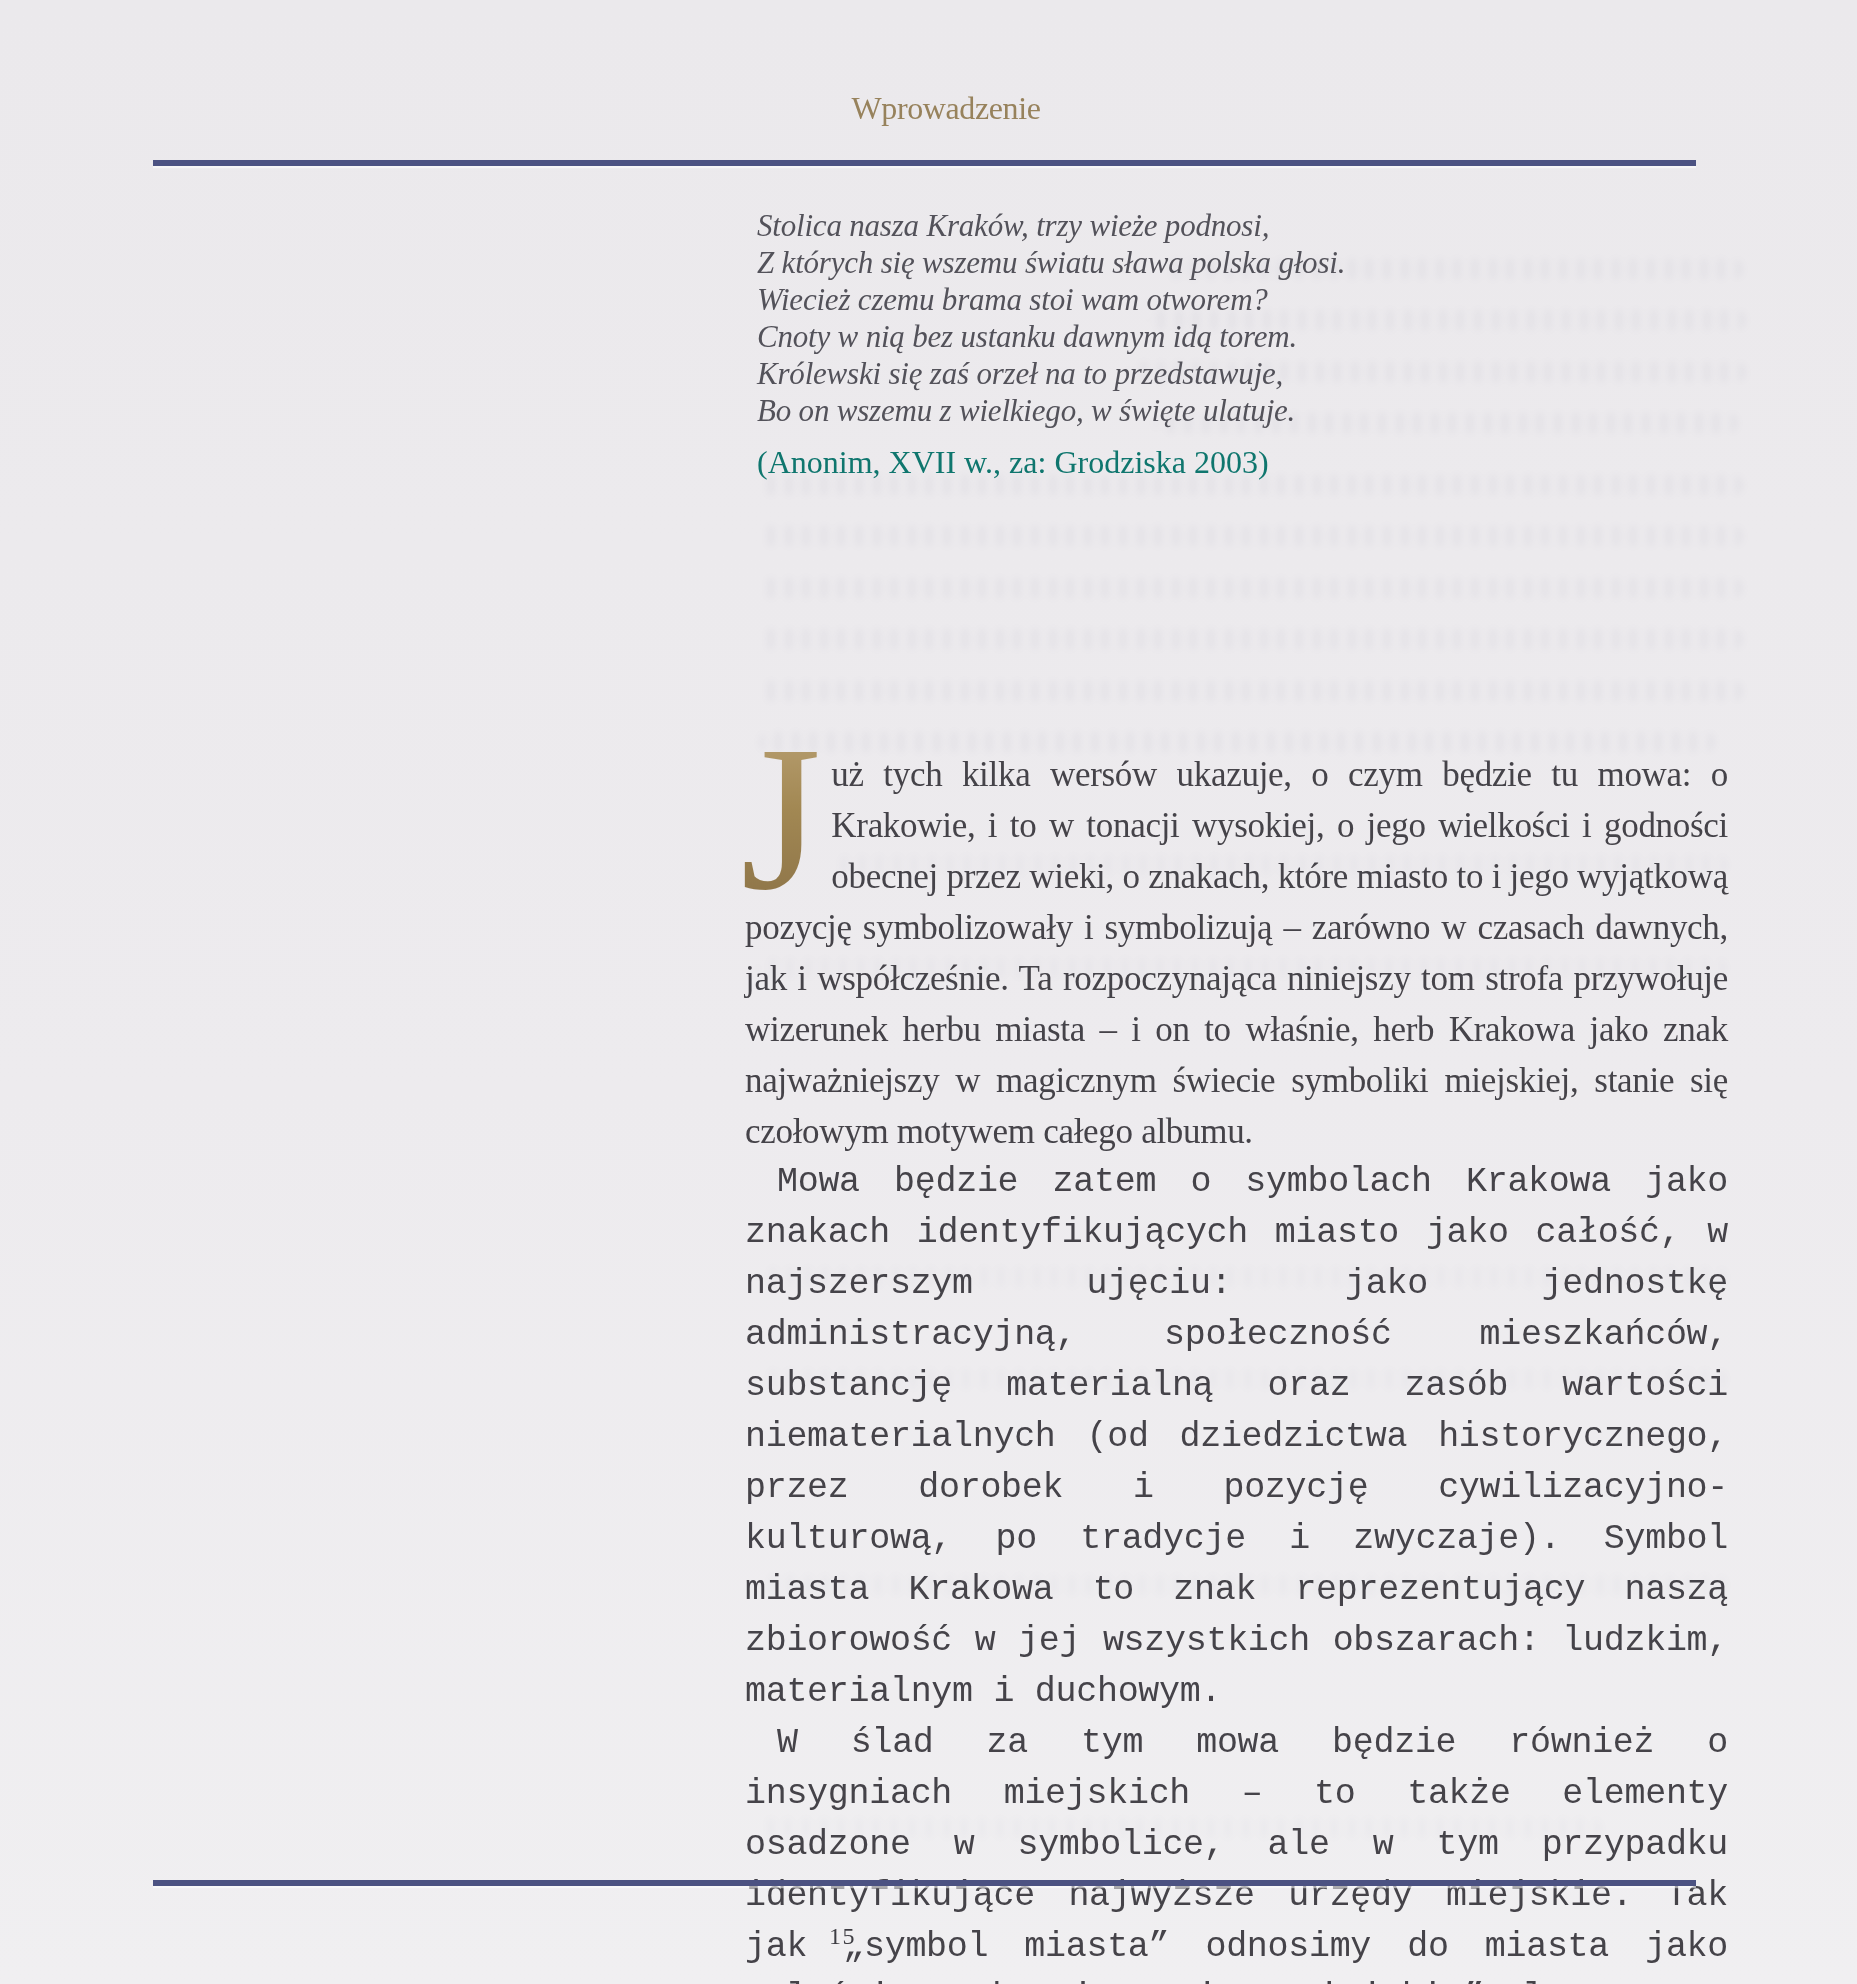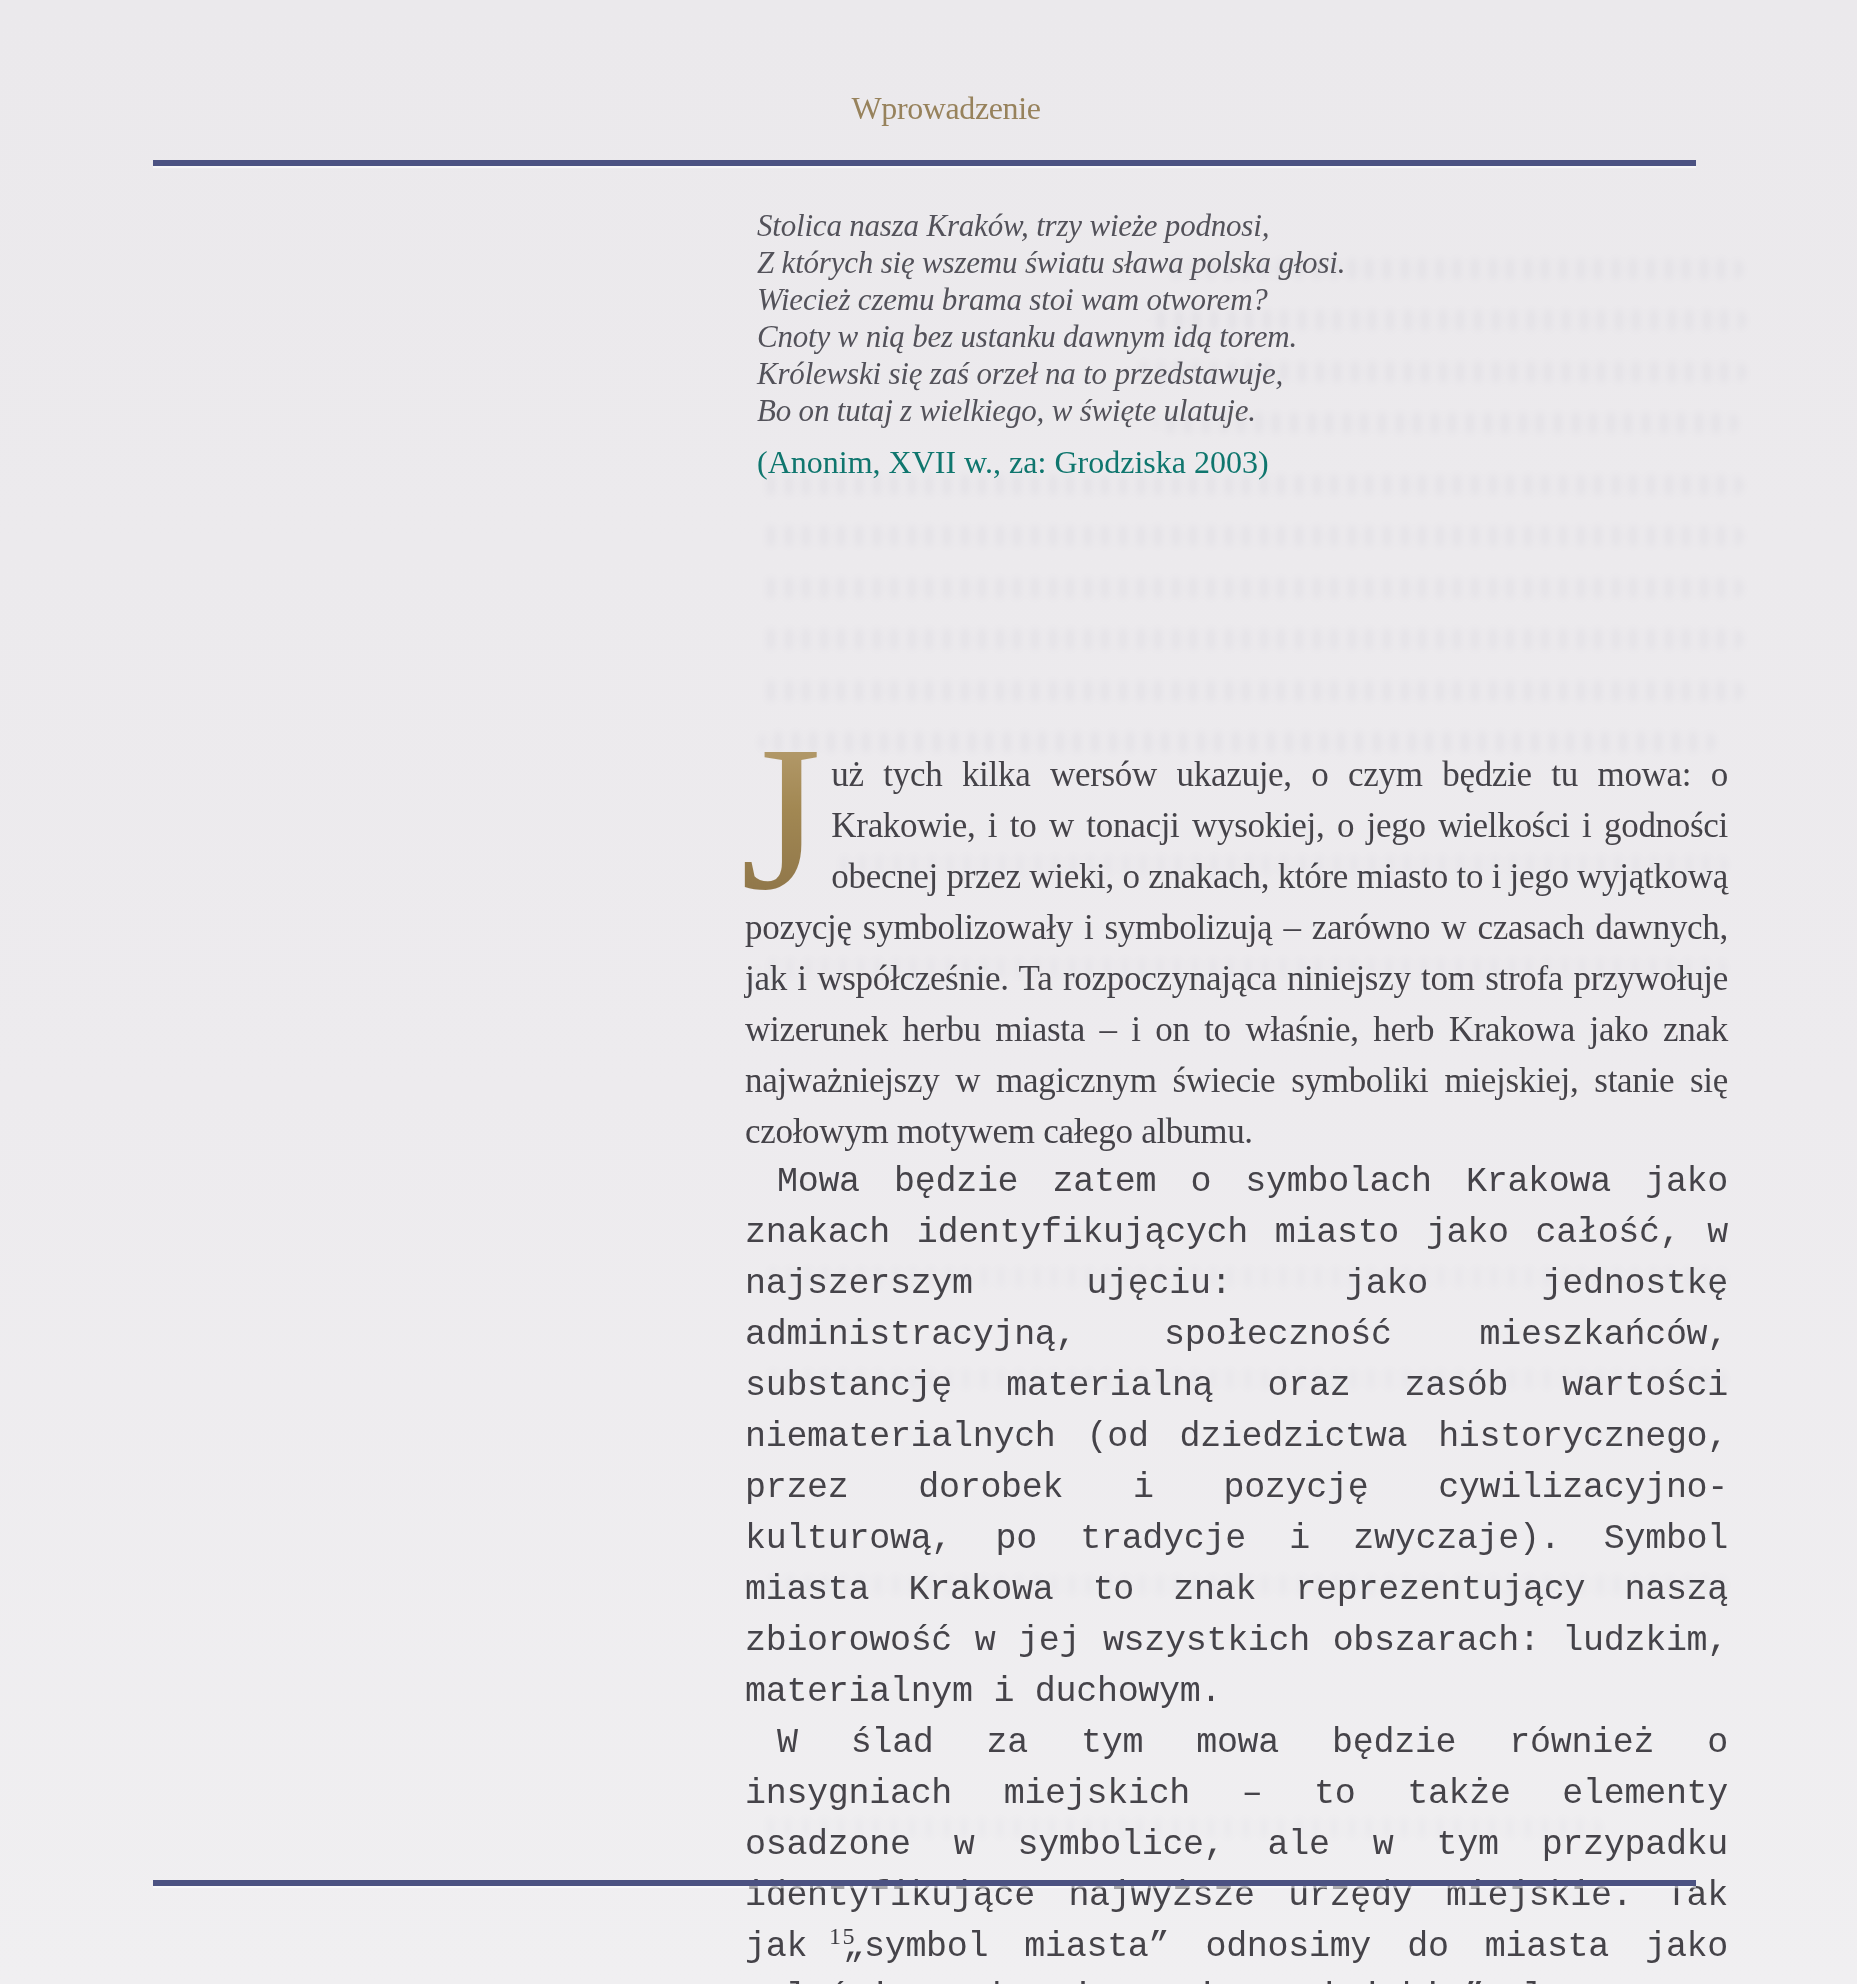--- a/index.html
+++ b/index.html
@@ -160,21 +160,21 @@
     <div class="ghost soft" style="left:757px; top:1531px; width:970px;"></div>
     <div class="ghost soft" style="left:757px; top:1774px; width:845px;"></div>
   </div>
 
   <div class="poem">
     <div class="poem-line">Stolica nasza Kraków, trzy wieże podnosi,</div>
     <div class="poem-line">Z których się wszemu światu sława polska głosi.</div>
     <div class="poem-line">Wiecież czemu brama stoi wam otworem?</div>
     <div class="poem-line">Cnoty w nią bez ustanku dawnym idą torem.</div>
     <div class="poem-line">Królewski się zaś orzeł na to przedstawuje,</div>
-    <div class="poem-line">Bo on tutaj z wielkiego, w święte ulatuje.</div>
+    <div class="poem-line">Bo on wszemu z wielkiego, w święte ulatuje.</div>
     <div class="poem-attr">(Anonim, XVII w., za: Grodziska 2003)</div>
   </div>
 
   <div class="bodytext">
     <p class="para first">
       <span class="dropcap">
           <span class="glyph">J</span>
         </span><span>uż tych kilka wersów ukazuje, o czym będzie tu mowa: o Krakowie, i to w tonacji wysokiej, o jego wielkości i godności obecnej przez wieki, o znakach, które miasto to i jego wyjątkową pozycję symbolizowały i symbolizują – zarówno w czasach dawnych, jak i współcześnie. Ta rozpoczynająca niniejszy tom strofa przywołuje wizerunek herbu miasta – i on to właśnie, herb Krakowa jako znak najważniejszy w magicznym świecie symboliki miejskiej, stanie się czołowym motywem całego albumu.</span>
     </p>
     <p class="para indent">Mowa będzie zatem o symbolach Krakowa jako znakach identyfikujących miasto jako całość, w najszerszym ujęciu: jako jednostkę administracyjną, społeczność mieszkańców, substancję materialną oraz zasób wartości niematerialnych (od dziedzictwa historycznego, przez dorobek i pozycję cywilizacyjno-kulturową, po tradycje i zwyczaje). Symbol miasta Krakowa to znak reprezentujący naszą zbiorowość w jej wszystkich obszarach: ludzkim, materialnym i duchowym.</p>

